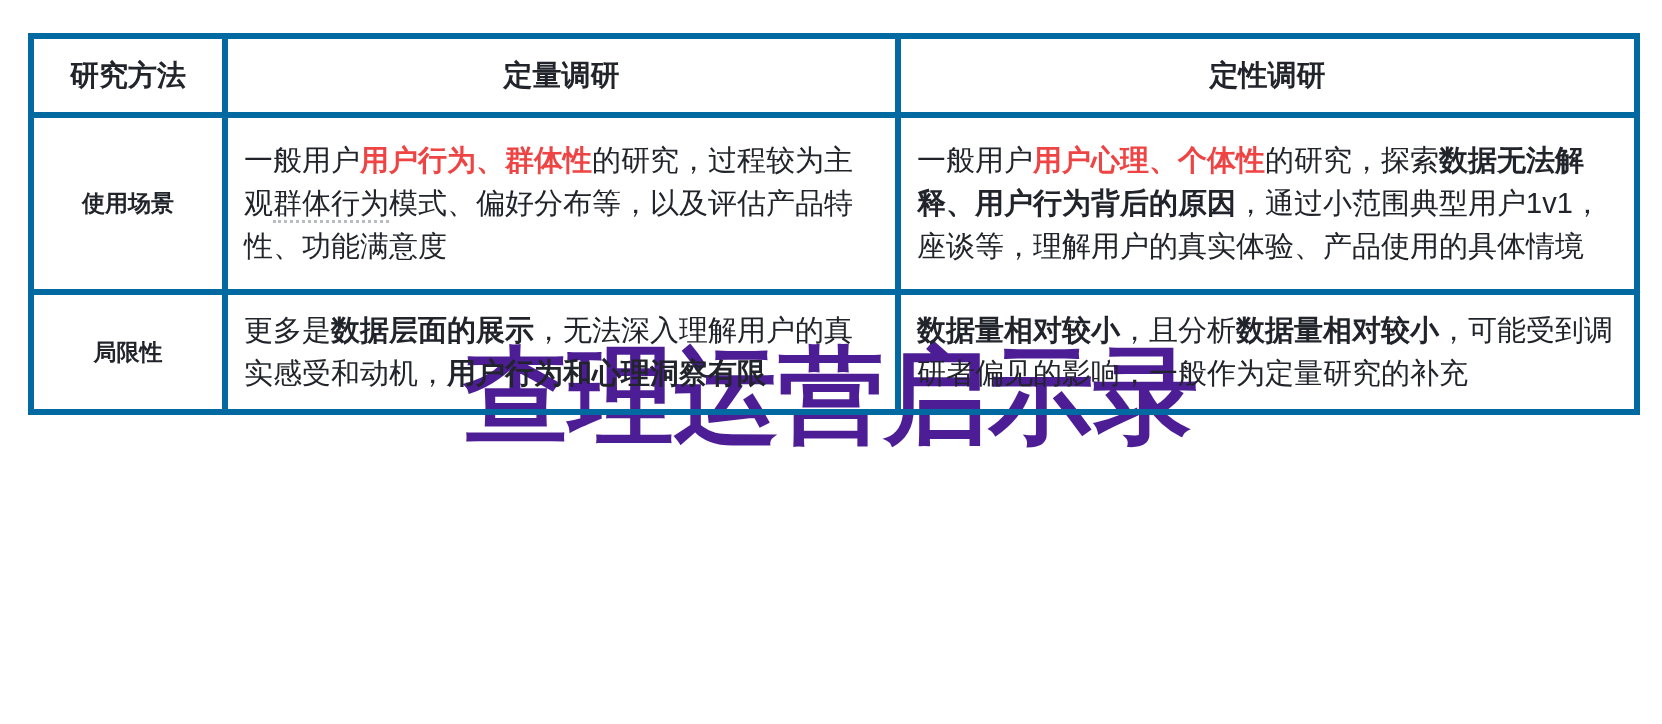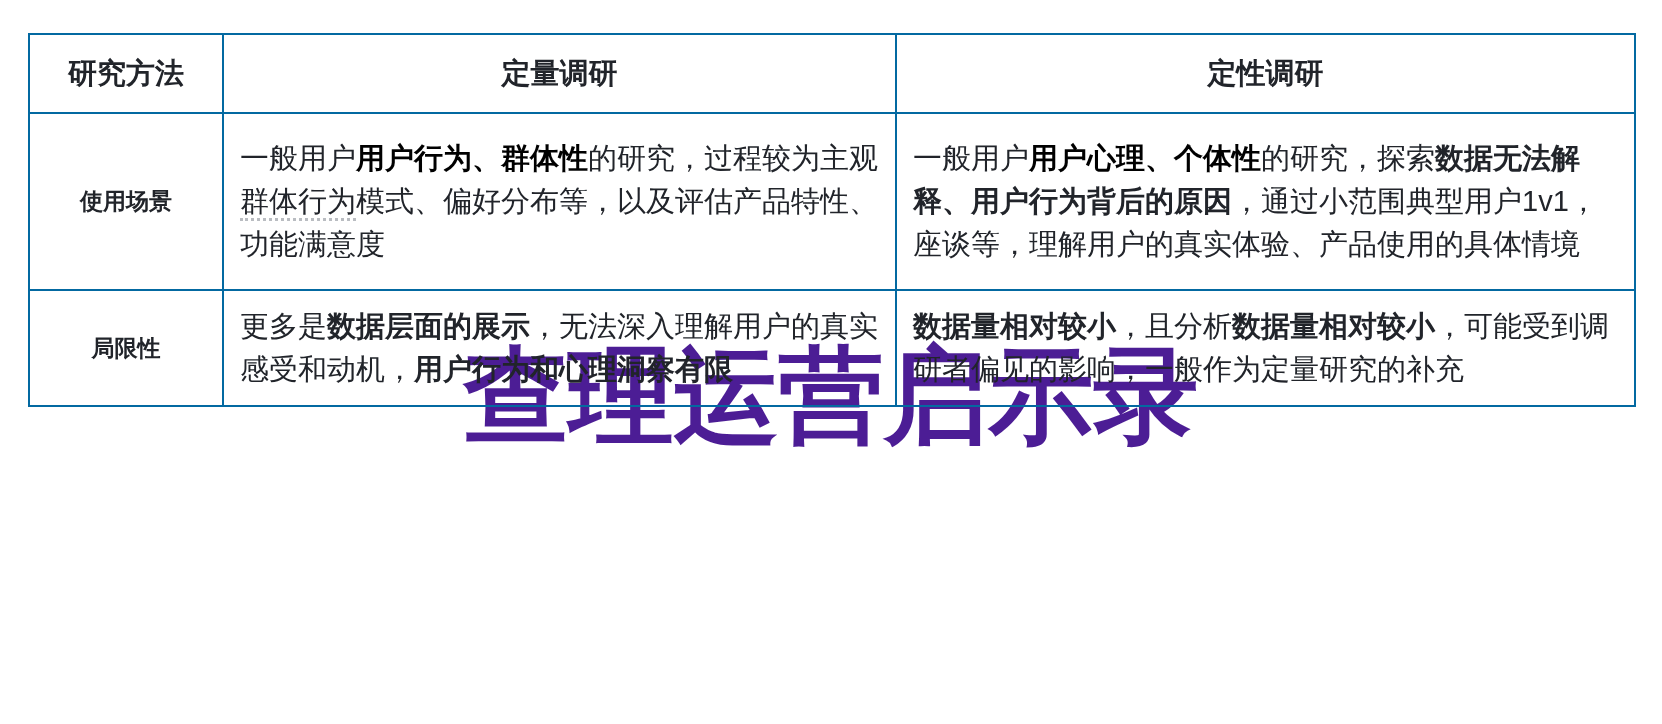--- a/index.html
+++ b/index.html
@@ -24,21 +24,21 @@
   table.research-table {
     position: absolute;
     left: 28px; top: 33px;
     width: 1606px;
     border-collapse: collapse;
     table-layout: fixed;
     z-index: 1;
     background: transparent;
   }
   .research-table th, .research-table td {
-    border: 2px solid #0369a1;
+    border: 6px solid #0369a1;
     color: #21242a;
     vertical-align: middle;
     background: transparent;
   }
   .research-table thead tr { height: 79px; }
   .research-table tbody tr:nth-child(1) { height: 177px; }
   .research-table tbody tr:nth-child(2) { height: 77px; }
   .research-table tbody tr:nth-child(3) { height: 79px; }
   .research-table tbody tr:nth-child(4) { height: 127px; }
   .research-table tbody tr:nth-child(5) { height: 126px; }
@@ -55,21 +55,21 @@
   .content-cell {
     font-size: 29px;
     font-weight: 400;
     line-height: 43px;
     text-align: left;
     padding: 14px 16px;
     word-break: break-all;
   }
   .seg { font-weight: 400; }
   .seg-bold { font-weight: 700; }
-  .seg-blue { font-weight: 700; color: #000000; }
+  .seg-blue { font-weight: 700; color: #ef4444; }
   .seg-dotted {
     border-bottom: 3px dotted #b9bcc1;
     padding-bottom: 1px;
   }
 </style>
 </head>
 <body>
 
 <div class="watermark">查理运营启示录</div>
 

